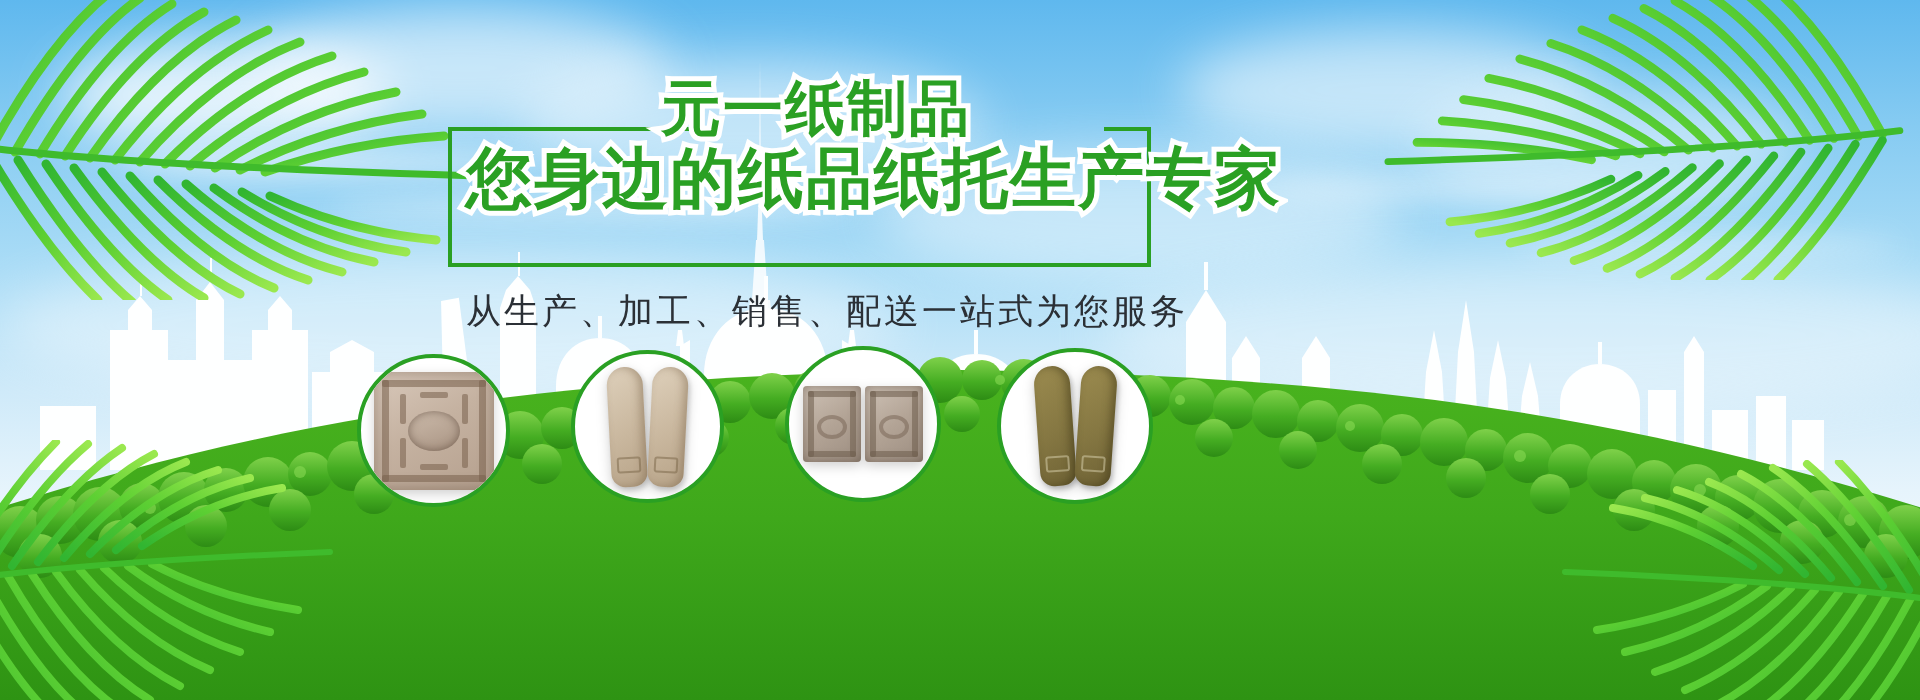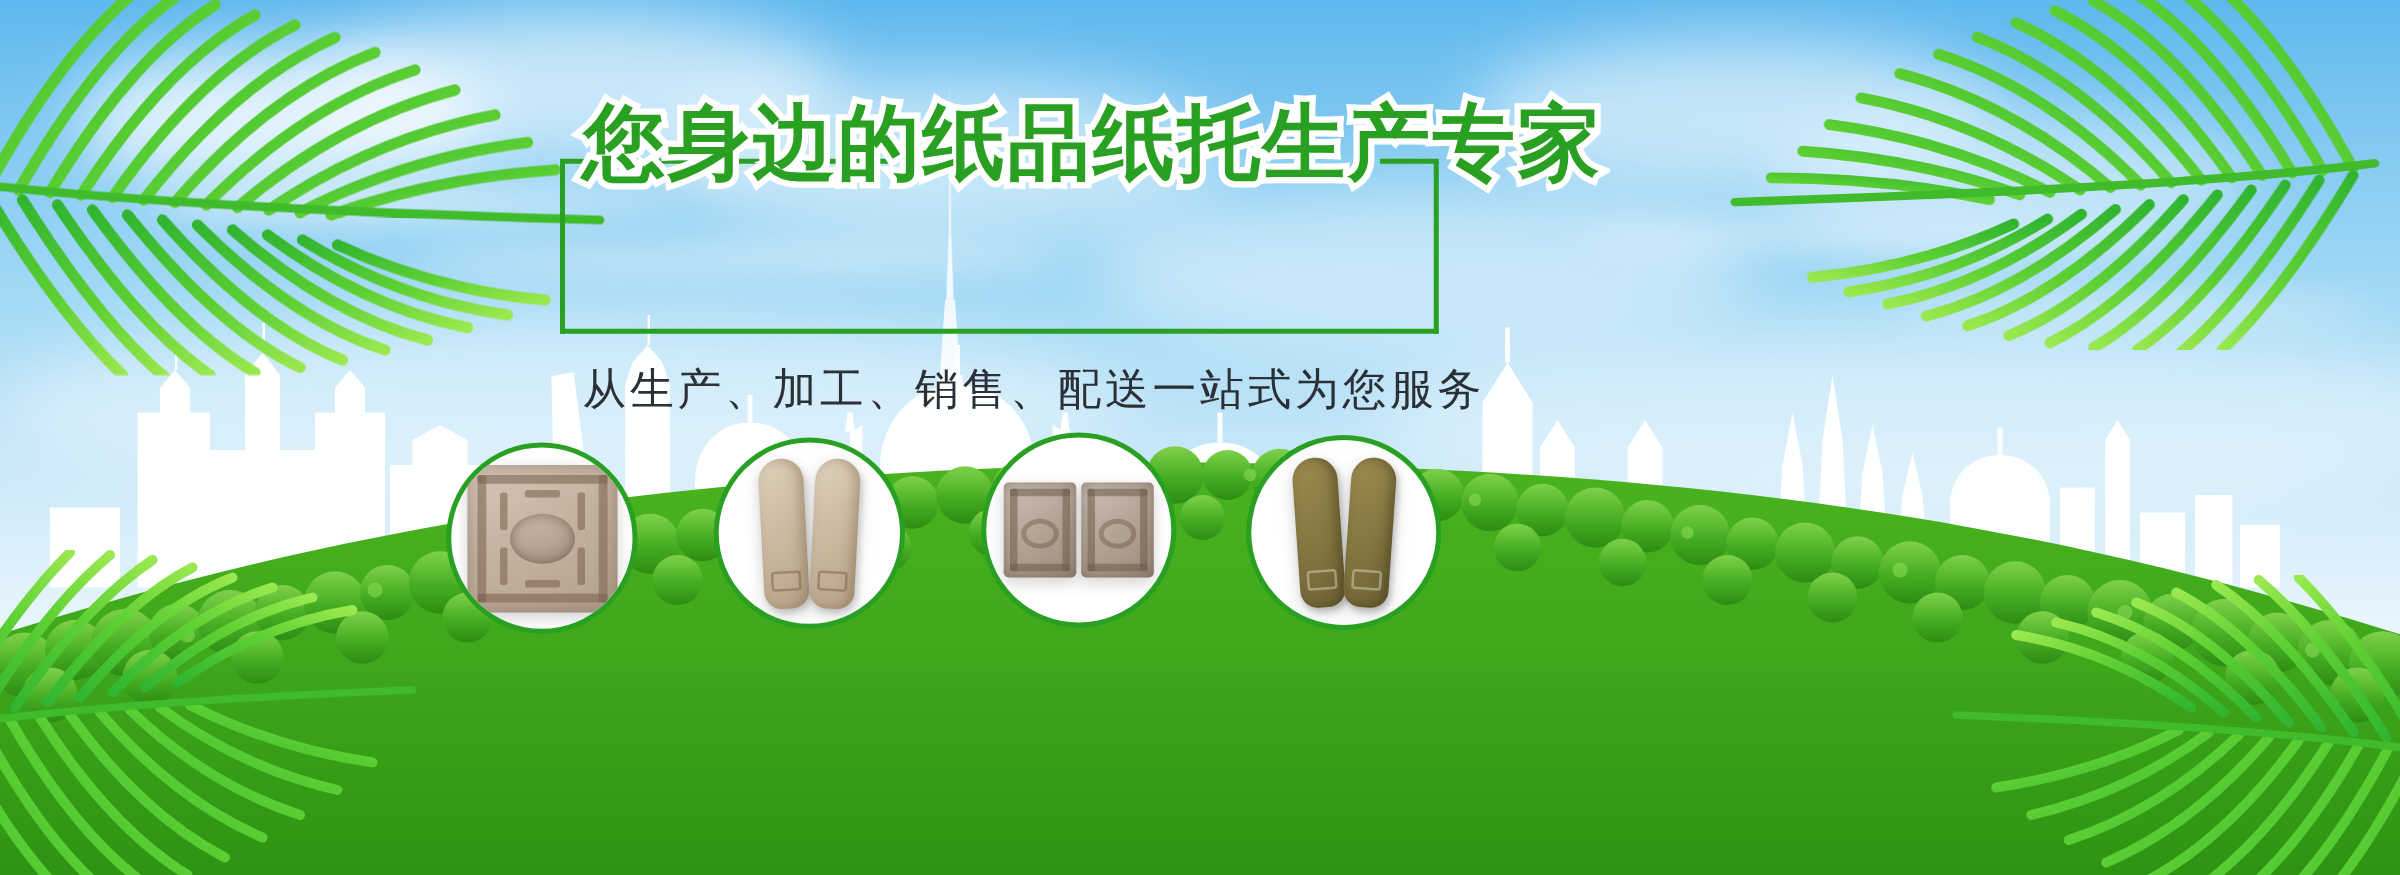--- a/index.html
+++ b/index.html
@@ -439,20 +439,21 @@
       </g>
       <path d="M6 158 Q 140 178 390 188" stroke-width="6" stroke="#3fbb2c"></path>
     </g>
   </svg>
 
   <div class="frame-top-left"></div>
   <div class="frame-top-right"></div>
   <div class="frame"></div>
 
   <div class="headline">
+    <div class="hl-line hl1">元一纸制品</div>
     <div class="hl-line hl2">您身边的纸品纸托生产专家</div>
   </div>
 
   <div class="subtitle">从生产、加工、销售、配送一站式为您服务</div>
 
   <div class="circles">
 
     <div class="circle" style="left:357px; top:354px; width:153px; height:153px;">
       <div class="prod shadow-soft">
         <div class="tray">

